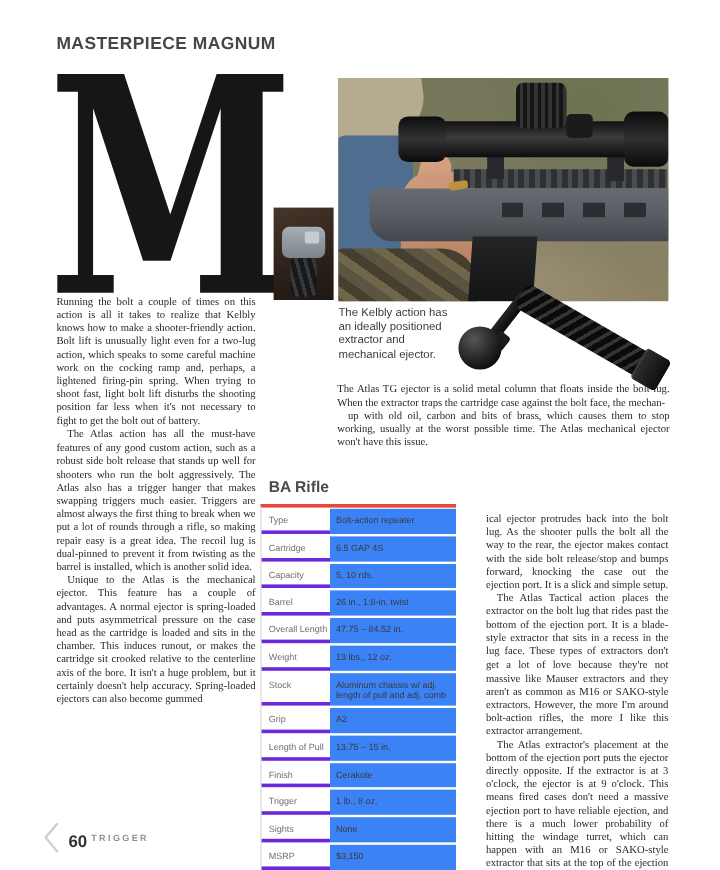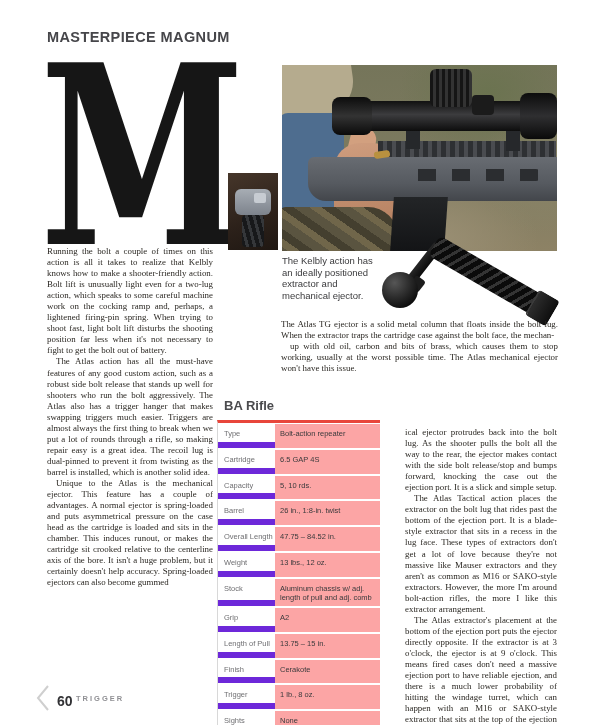--- a/index.html
+++ b/index.html
@@ -89,22 +89,22 @@
 
   .caption{left:282px;top:255px;width:96px;font-size:9.5px;line-height:11.6px;
            font-weight:400;color:#3a3a3c;}
 
   
   .spec{left:217px;top:398px;width:163px;}
   .spec-heading{font-size:13px;color:#4b4b4e;margin:0 0 7px 7px;font-weight:700;}
   .spec-rows{border-top:3px solid #e8463b;border-left:1px solid #d8d8d8;padding-top:1px;}
   .spec-row{display:flex;margin-bottom:2px;}
   .spec-label{width:57px;flex:0 0 57px;padding:5px 2px 3px 6px;font-size:7.5px;line-height:1.3;
-              color:#6f6f72;border-bottom:6px solid #6d28d9;box-sizing:border-box;}
-  .spec-value{flex:1;background:#fca5a5;padding:5px 5px 3px 5px;font-size:7.5px;line-height:1.3;
+              color:#6f6f72;border-bottom:3px solid #6d28d9;box-sizing:border-box;}
+  .spec-value{flex:1;background:#3b82f6;padding:5px 5px 3px 5px;font-size:7.5px;line-height:1.3;
               color:#3a3a3c;}
 
   
   .footer-chevron{left:36px;top:685px;}
   .footer-num{left:57px;top:693px;font-weight:700;font-size:14px;color:#323235;}
   .footer-mag{left:76px;top:694px;font-weight:700;font-size:7.5px;letter-spacing:2px;color:#909094;}
 </style>
 </head>
 <body>
 

